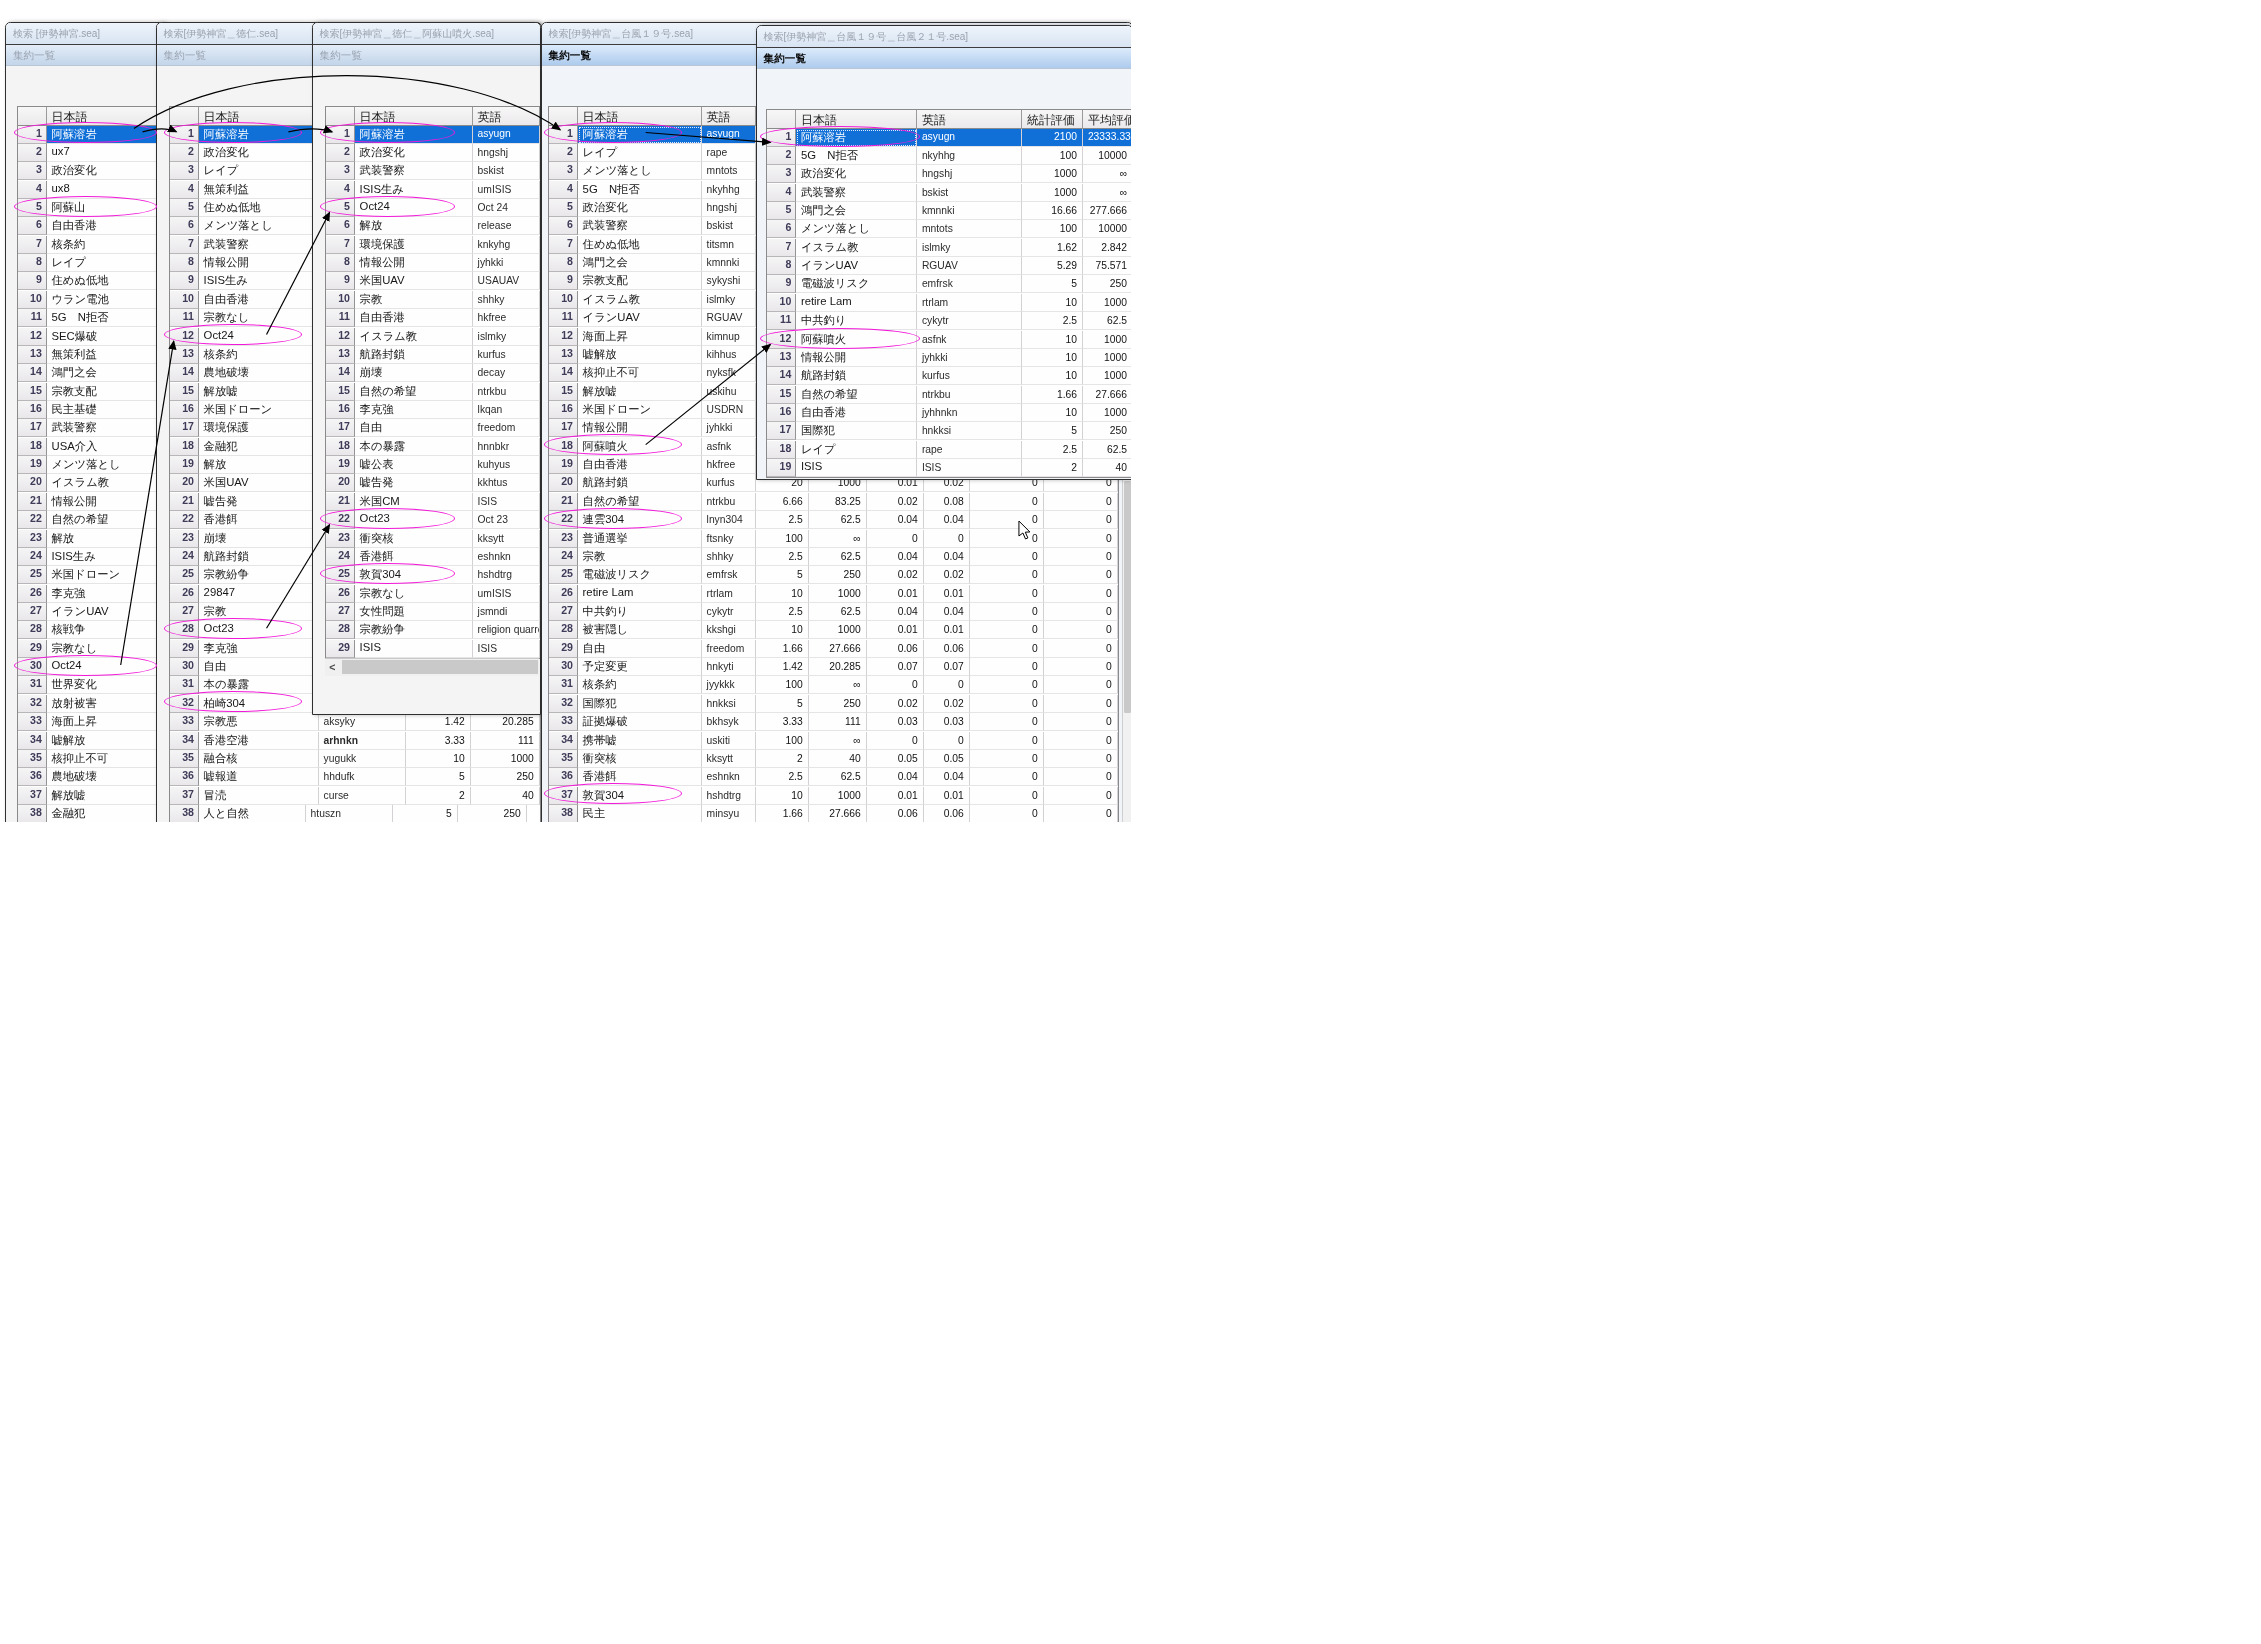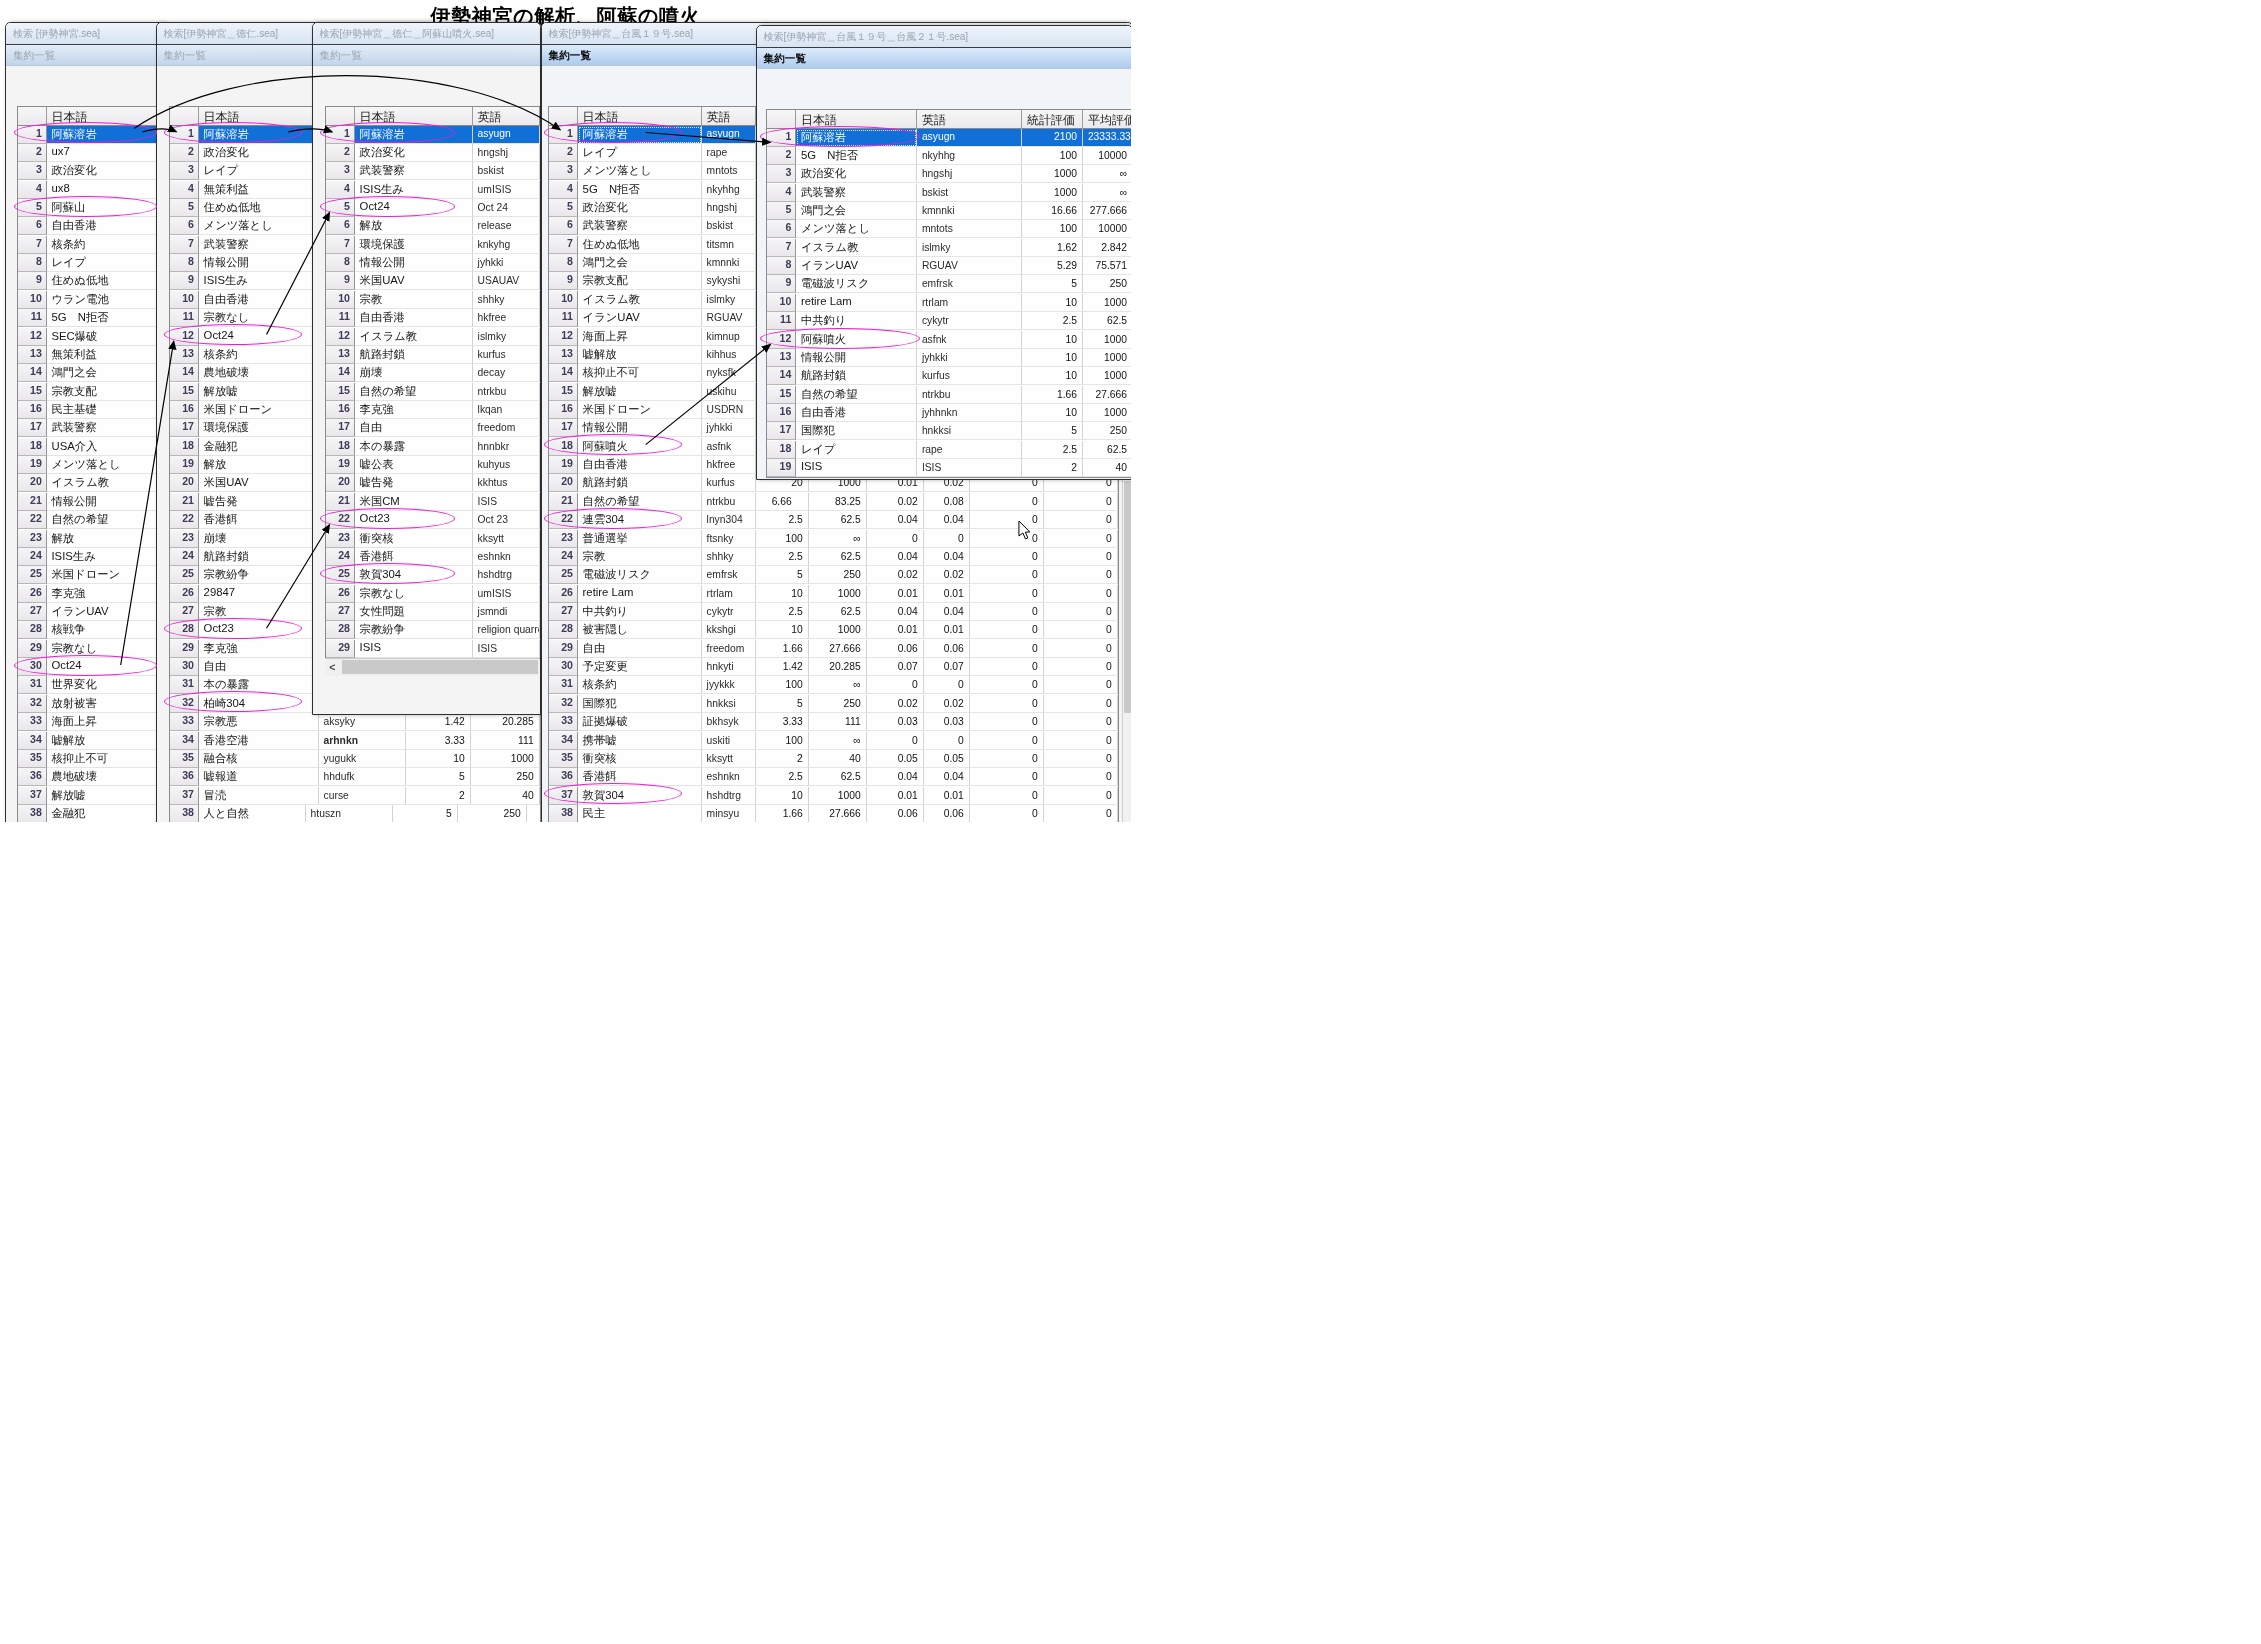--- a/index.html
+++ b/index.html
@@ -36,21 +36,20 @@
   .hscroll .btn{position:absolute;left:0;top:0;width:14.6px;height:100%;color:#4a4a4a;
     font-weight:bold;font-size:10.6px;text-align:center;line-height:16px;background:#f0f0f0;}
   .hscroll .thumb{position:absolute;top:1.3px;height:13.3px;background:#c9c9c9;border-radius:0.7px;}
   .vscroll{position:absolute;width:8.6px;background:#f1f1f1;border-left:0.7px solid #cfcfcf;}
   .vscroll .thumb{position:absolute;left:0.7px;width:6.6px;background:#c9c9c9;border-radius:1.3px;}
 </style>
 </head>
 <body>
 
 <div id="canvas">
-  <div class="page-title">伊勢神宮の解析、阿蘇の噴火</div>
   <div id="windows">
       <div class="win" style="left: 5.3px; top: 22px; width: 159px; height: 800px; z-index: 1;">
         <div class="titlebar">検索 [伊勢神宮.sea]</div>
         <div class="aggbar">集約一覧</div>
         <div class="tbl" style="left: 10.6px; top: 83px; width: 168px; height: 716px;">
           <div class="trow" style="top: 0px; height: 18.6px; width: 168px;">
             <div class="cell hdr" style="width: 29px;"></div>
             <div class="cell hdr" style="width: 139px;">日本語</div>
           </div>
           <div class="trow" style="top: 18.6px; height: 18.4px; width: 168px;">
@@ -878,21 +877,21 @@
             <div class="cell val" style="width: 58px;">1000</div>
             <div class="cell val" style="width: 57px;">0.01</div>
             <div class="cell val" style="width: 46px;">0.02</div>
             <div class="cell val" style="width: 74px;">0</div>
             <div class="cell val" style="width: 74px;">0</div>
           </div>
           <div class="trow" style="top: 386px; height: 18.4px; width: 569px;">
             <div class="cell numcol" style="width: 29px;">21</div>
             <div class="cell" style="width: 124px;">自然の希望</div>
             <div class="cell eng" style="width: 54px;">ntrkbu</div>
-            <div class="cell val" style="width: 53px; text-align: center;">6.66</div>
+            <div class="cell val" style="width: 53px;">6.66</div>
             <div class="cell val" style="width: 58px;">83.25</div>
             <div class="cell val" style="width: 57px;">0.02</div>
             <div class="cell val" style="width: 46px;">0.08</div>
             <div class="cell val" style="width: 74px;">0</div>
             <div class="cell val" style="width: 74px;">0</div>
           </div>
           <div class="trow" style="top: 404px; height: 18.4px; width: 569px;">
             <div class="cell numcol" style="width: 29px;">22</div>
             <div class="cell" style="width: 124px;">連雲304</div>
             <div class="cell eng" style="width: 54px;">lnyn304</div>

